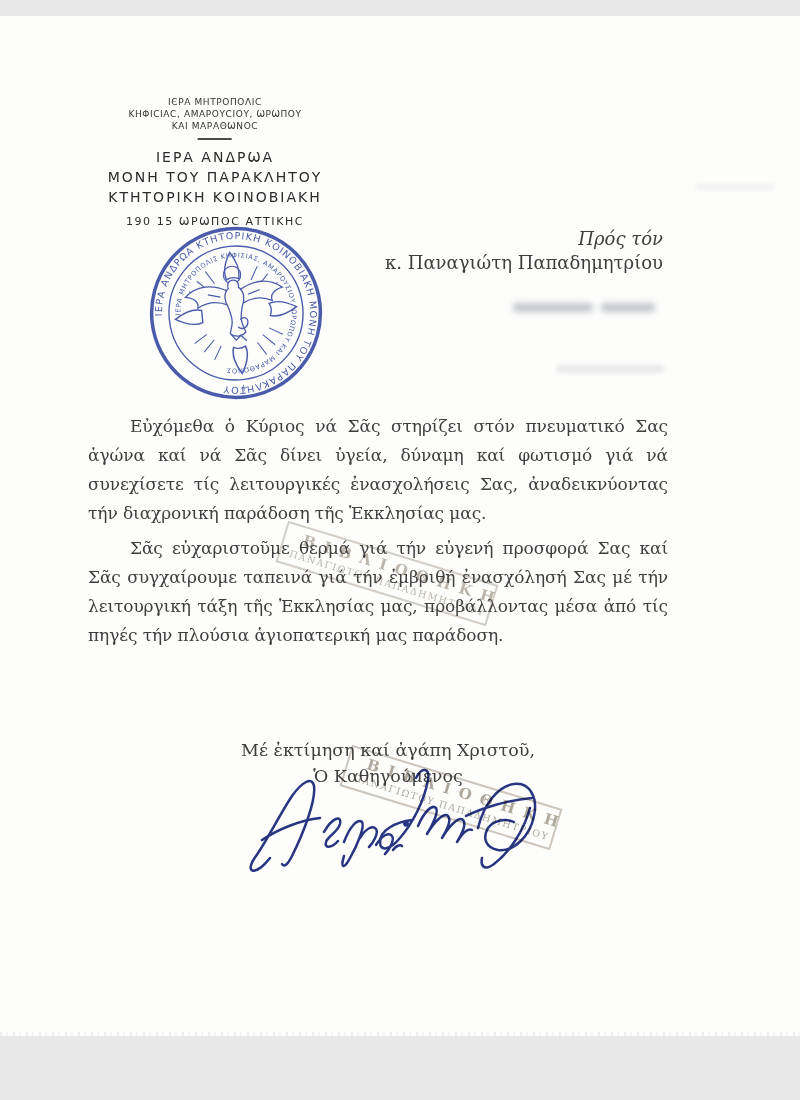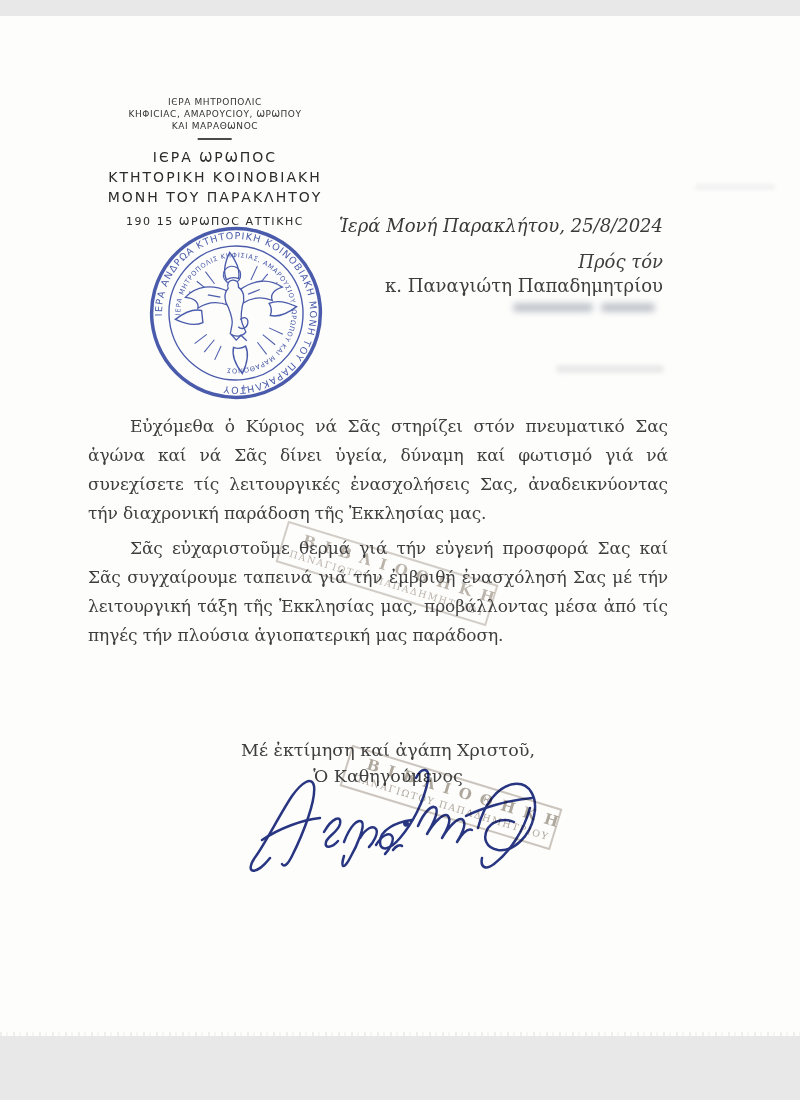--- a/index.html
+++ b/index.html
@@ -48,23 +48,23 @@
 </head>
 <body>
 
 <div class="page">
 
   <header class="letterhead">
     <div class="lh-small">ΙЄΡΑ ΜΗΤΡΟΠΟΛΙC</div>
     <div class="lh-small">ΚΗΦΙCΙΑC, ΑΜΑΡΟΥCΙΟΥ, ѠΡѠΠΟΥ</div>
     <div class="lh-small">ΚΑΙ ΜΑΡΑΘѠΝΟC</div>
     <div class="lh-divider"></div>
-    <div class="lh-big">ΙЄΡΑ ѠΡѠΠΟC</div>
+    <div class="lh-big">ΙΕΡΑ ΑΝΔΡѠΑ</div>
+    <div class="lh-big">ΜΟΝΗ ΤΟΥ ΠΑΡΑΚΛΗΤΟΥ</div>
     <div class="lh-big">ΚΤΗΤΟΡΙΚΗ ΚΟΙΝΟΒΙΑΚΗ</div>
-    <div class="lh-big">ΜΟΝΗ ΤΟΥ ΠΑΡΑΚΛΗΤΟΥ</div>
     <div class="lh-addr">190 15  ѠΡѠΠΟC ΑΤΤΙΚΗC</div>
   </header>
 
   <svg class="seal" viewBox="0 0 200 200">
     <defs>
       <path id="ocirc" d="M 15,100 A 85,85 0 1 1 185,100 A 85,85 0 1 1 15,100"></path>
       <path id="icirc" d="M 36,100 A 64,64 0 1 1 164,100 A 64,64 0 1 1 36,100"></path>
     </defs>
     <g stroke="#3b4ea6" fill="none" transform="rotate(-6 100 100)">
       <circle cx="100" cy="100" r="97" stroke-width="4"></circle>
@@ -114,21 +114,20 @@
         <path fill="#fdfdfc" d="M100,62 C105,62 107,66 106,71 C112,76 112,85 108,93 C106,100 104,107 106,113 L109,123 C104,128 96,128 91,123 L94,113 C96,107 94,100 92,93 C88,85 88,76 94,71 C93,66 95,62 100,62 Z"></path>
         <line x1="84" y1="80" x2="70" y2="76"></line>
           <line x1="116" y1="80" x2="130" y2="76"></line>
         <path d="M104,108 C110,104 114,108 112,114 C110,119 104,120 101,116"></path>
         <path d="M92,124 L97,131 L103,126 L109,133"></path>
       </g>
     </g>
   </svg>
 
   <div class="dateblock">
-    <div class="dateline">Ἱερά Μονή Παρακλήτου, 25/8/2024</div>
     <div class="to-line">Πρός τόν</div>
     <div class="name-line">κ. Παναγιώτη Παπαδημητρίου</div>
   </div>
   <div class="redacted"><i class="blob1"></i><i class="blob2"></i></div>
 
   <div class="bodytext">
     <p>Εὐχόμεθα ὁ Κύριος νά Σᾶς στηρίζει στόν πνευματικό Σας ἀγώνα καί νά Σᾶς δίνει ὑγεία, δύναμη καί φωτισμό γιά νά συνεχίσετε τίς λειτουργικές ἐνασχολήσεις Σας, ἀναδεικνύοντας τήν διαχρονική παράδοση τῆς Ἐκκλησίας μας.</p>
     <p>Σᾶς εὐχαριστοῦμε θερμά γιά τήν εὐγενή προσφορά Σας καί Σᾶς συγχαίρουμε ταπεινά γιά τήν ἐμβριθή ἐνασχόλησή Σας μέ τήν λειτουργική τάξη τῆς Ἐκκλησίας μας, προβάλλοντας μέσα ἀπό τίς πηγές τήν πλούσια ἁγιοπατερική μας παράδοση.</p>
   </div>
 

